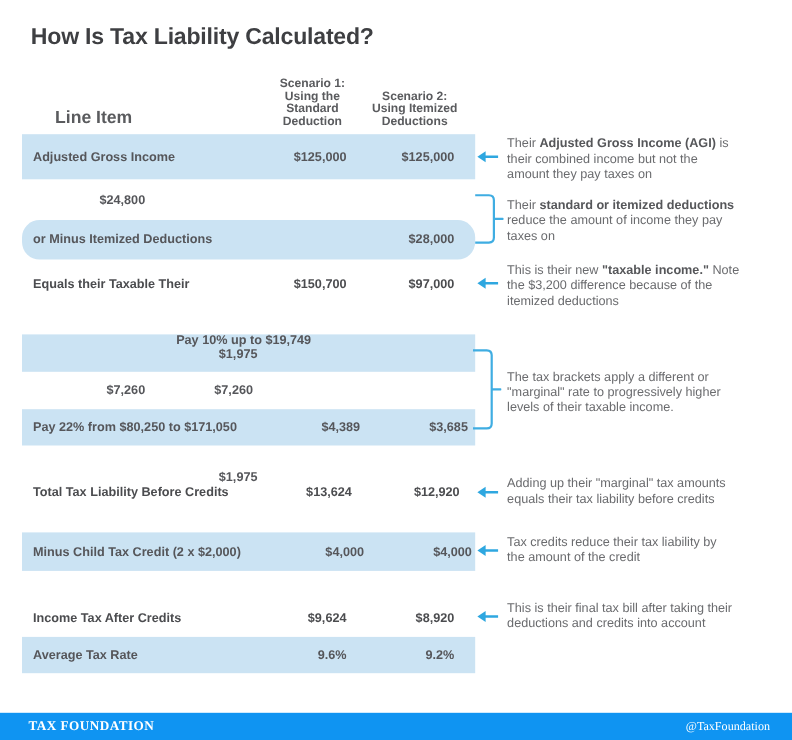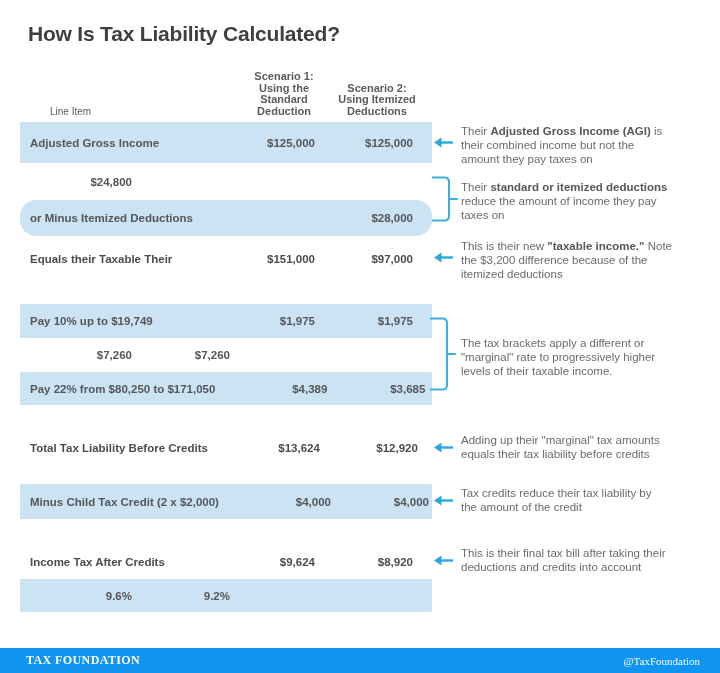--- a/index.html
+++ b/index.html
@@ -7,21 +7,21 @@
     position:relative;width:720px;height:673px;background:#ffffff;
     font-family:"Liberation Sans","DejaVu Sans",sans-serif;overflow:hidden;
   }
   .title{
     position:absolute;left:28px;top:22px;font-size:21px;font-weight:700;
     color:#3e3f42;letter-spacing:-0.2px;
   }
   
   .thead{position:absolute;left:20px;top:58px;width:412px;height:60px;}
   .h-lineitem{
-    position:absolute;left:10px;bottom:1px;font-size:10px;font-weight:400;color:#5a5b5e;padding-left:20px;
+    position:absolute;left:10px;bottom:1px;font-size:16px;font-weight:700;color:#5a5b5e;padding-left:20px;
   }
   .h-col{
     position:absolute;bottom:1px;width:110px;text-align:center;font-size:11px;
     font-weight:700;color:#5a5b5e;line-height:11.5px;white-space:pre-line;
   }
   .h-s1{left:209px;}
   .h-s2{left:302px;}
   .trow{
     position:absolute;left:20px;width:412px;display:flex;align-items:center;
     font-size:11.5px;font-weight:600;color:#55565a;padding-right:19px;box-sizing:border-box;
@@ -74,24 +74,24 @@
     <div class="c-v1">$24,800</div>
     <div class="c-v2"></div>
   </div>
   <div class="trow hl" style="top:200px;height:36px;border-radius:16px;">
     <div class="c-label">or Minus Itemized Deductions</div>
     <div class="c-v1"></div>
     <div class="c-v2">$28,000</div>
   </div>
   <div class="trow bold" style="top:236px;height:45px;">
     <div class="c-label">Equals their Taxable Their</div>
-    <div class="c-v1">$151,000</div>
+    <div class="c-v1">$150,700</div>
     <div class="c-v2">$97,000</div>
   </div>
-  <div class="trow hl" style="top:304px;height:34px;">
+  <div class="trow hl" style="top:304px;height:34px;flex-direction:column;">
     <div class="c-label">Pay 10% up to $19,749</div>
     <div class="c-v1">$1,975</div>
     <div class="c-v2">$1,975</div>
   </div>
   <div class="trow" style="top:338px;height:34px;">
     <div class="c-v1">$7,260</div>
     <div class="c-v2">$7,260</div>
   </div>
   <div class="trow hl" style="top:372px;height:33px;">
     <div class="c-label">Pay 22% from $80,250 to $171,050</div>
@@ -107,20 +107,21 @@
     <div class="c-label">Minus Child Tax Credit (2 x $2,000)</div>
     <div class="c-v1">$4,000</div>
     <div class="c-v2">$4,000</div>
   </div>
   <div class="trow bold" style="top:544px;height:35px;">
     <div class="c-label">Income Tax After Credits</div>
     <div class="c-v1">$9,624</div>
     <div class="c-v2">$8,920</div>
   </div>
   <div class="trow hl" style="top:579px;height:33px;">
+    <div class="c-label">Average Tax Rate</div>
     <div class="c-v1">9.6%</div>
     <div class="c-v2">9.2%</div>
   </div>
 
   <svg class="ann-icon" style="left:433px;top:136px;" width="20" height="13">
     <path d="M20 6.5 H6" stroke="#2ea7e0" stroke-width="2.4" fill="none"></path>
     <path d="M8.5 1.5 L1 6.5 L8.5 11.5 Z" fill="#2ea7e0"></path>
   </svg>
   <svg class="ann-icon" style="left:432px;top:176px;" width="26" height="46">
     <path d="M0 1.5 H12.5 Q17 1.5 17 6 V40 Q17 44.5 12.5 44.5 H0 M17 23 H25" stroke="#3fade2" stroke-width="2" fill="none" stroke-linecap="round"></path>

